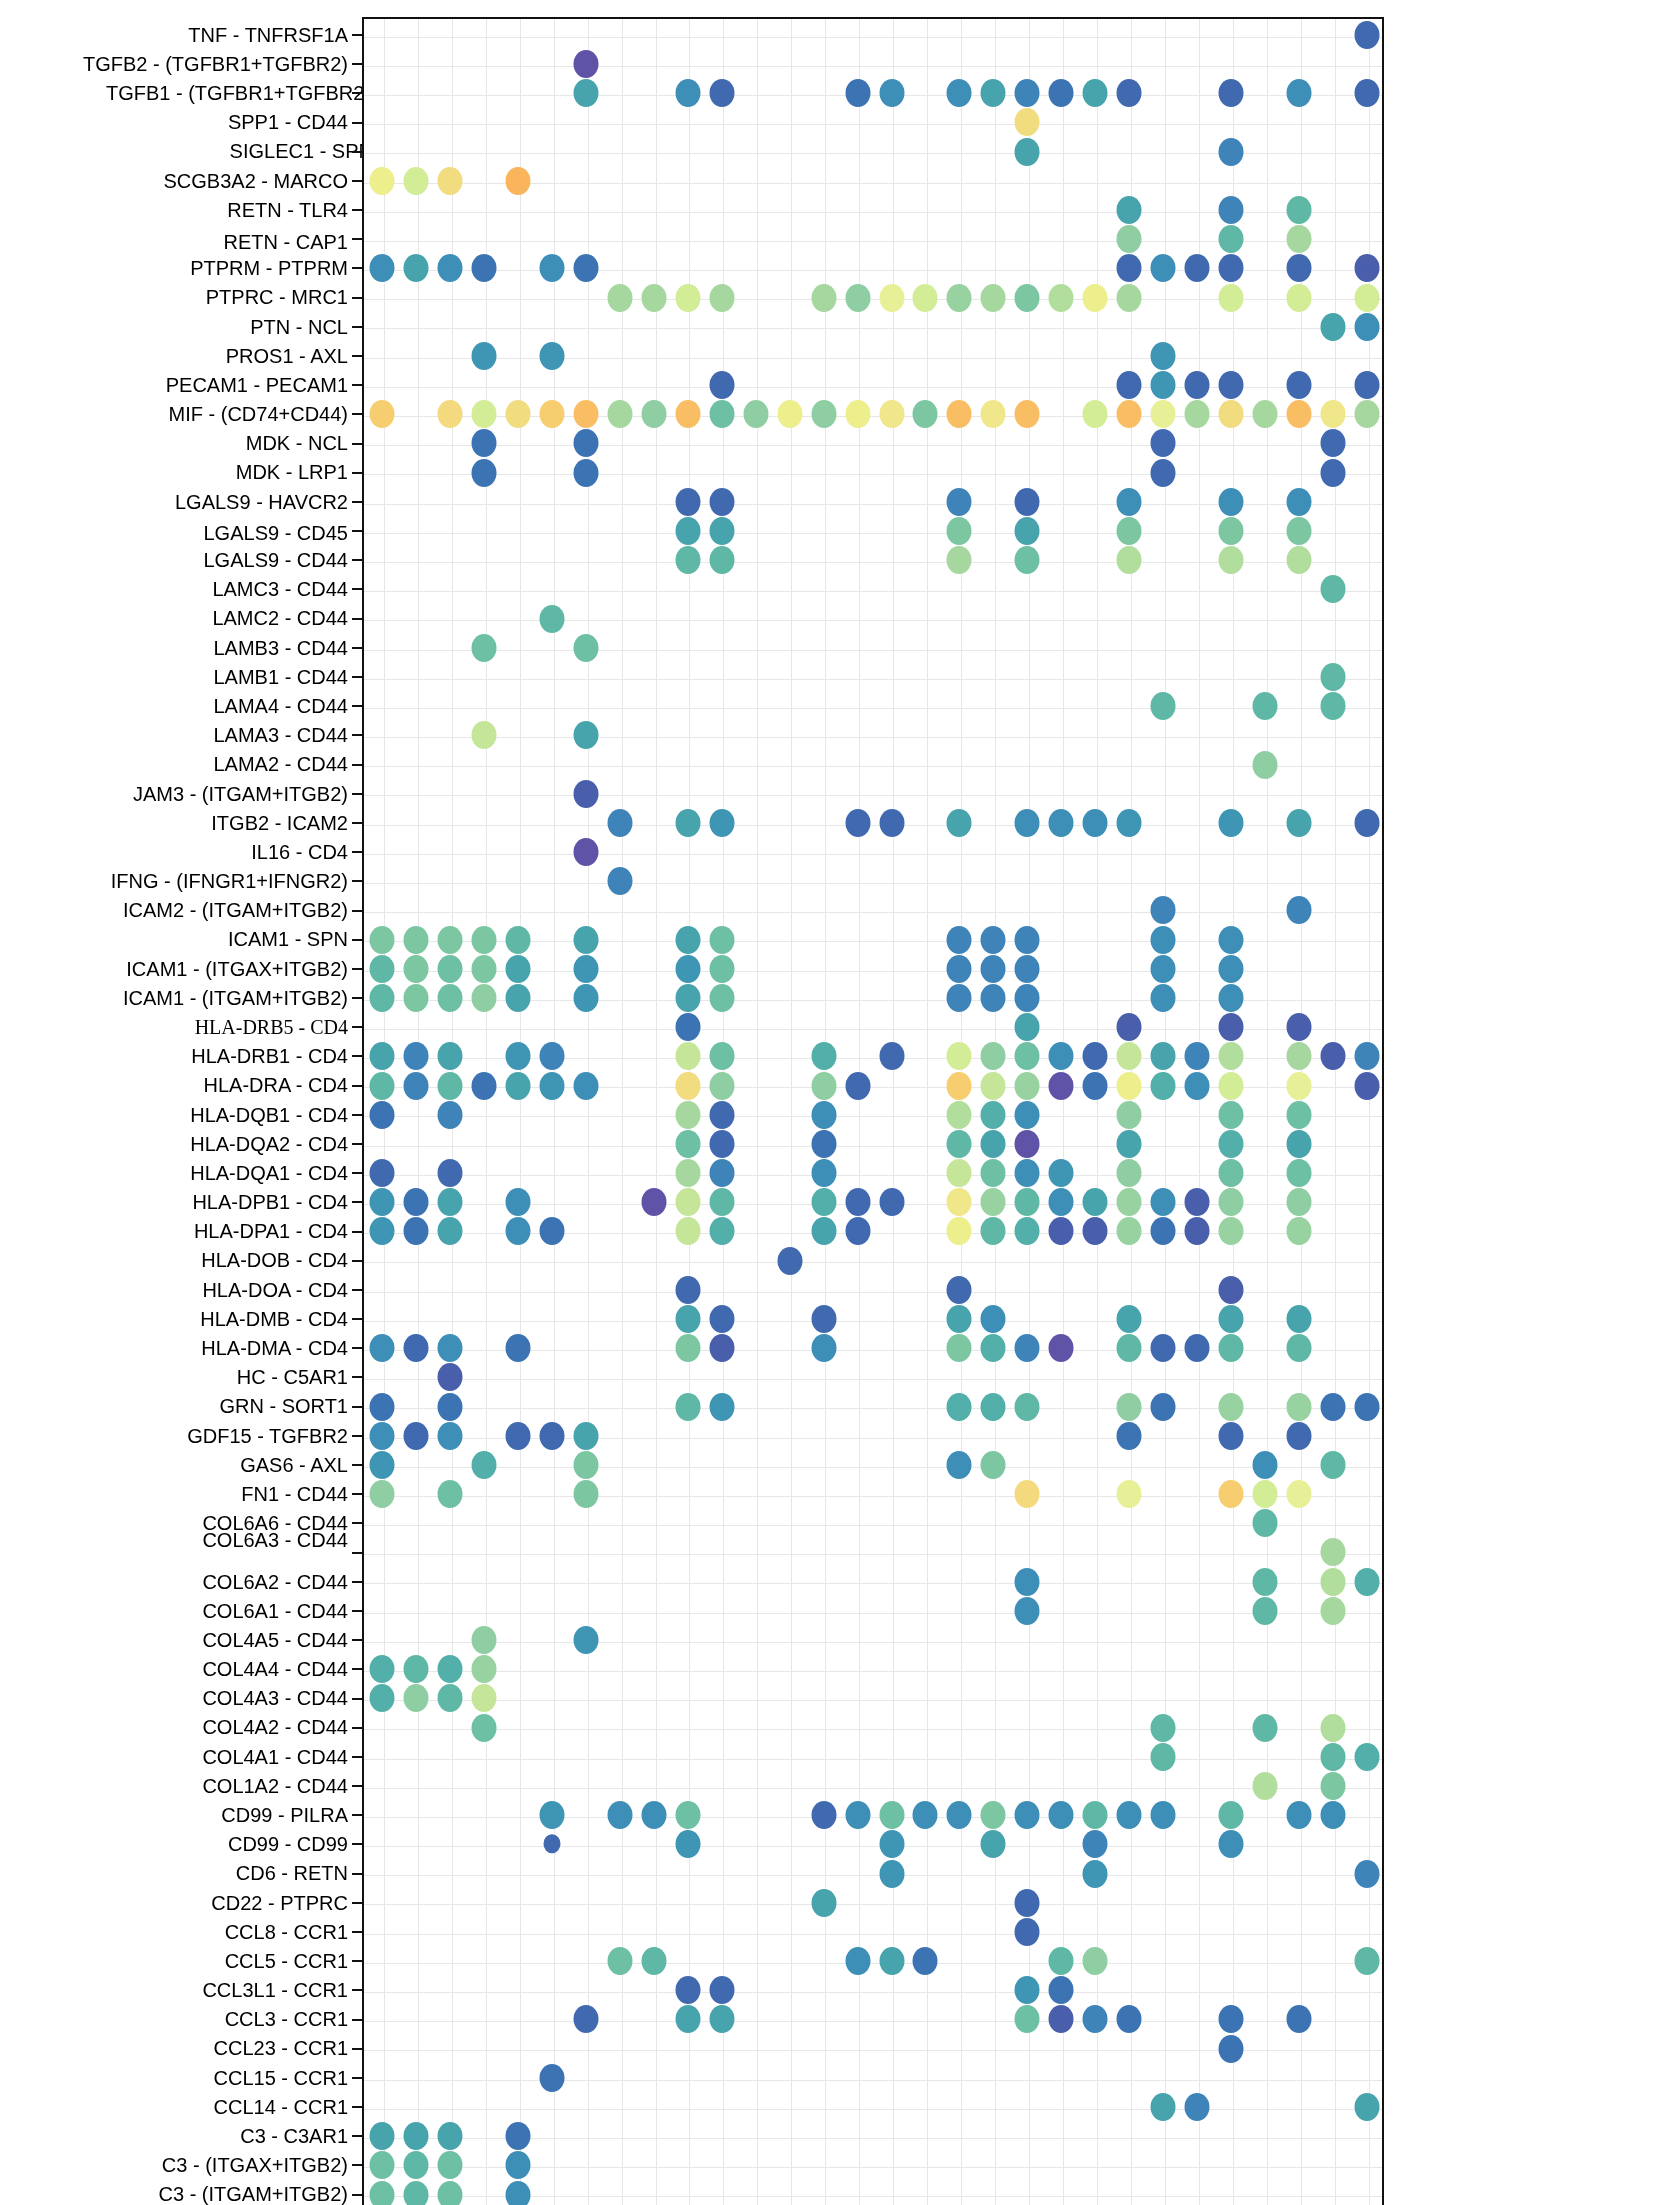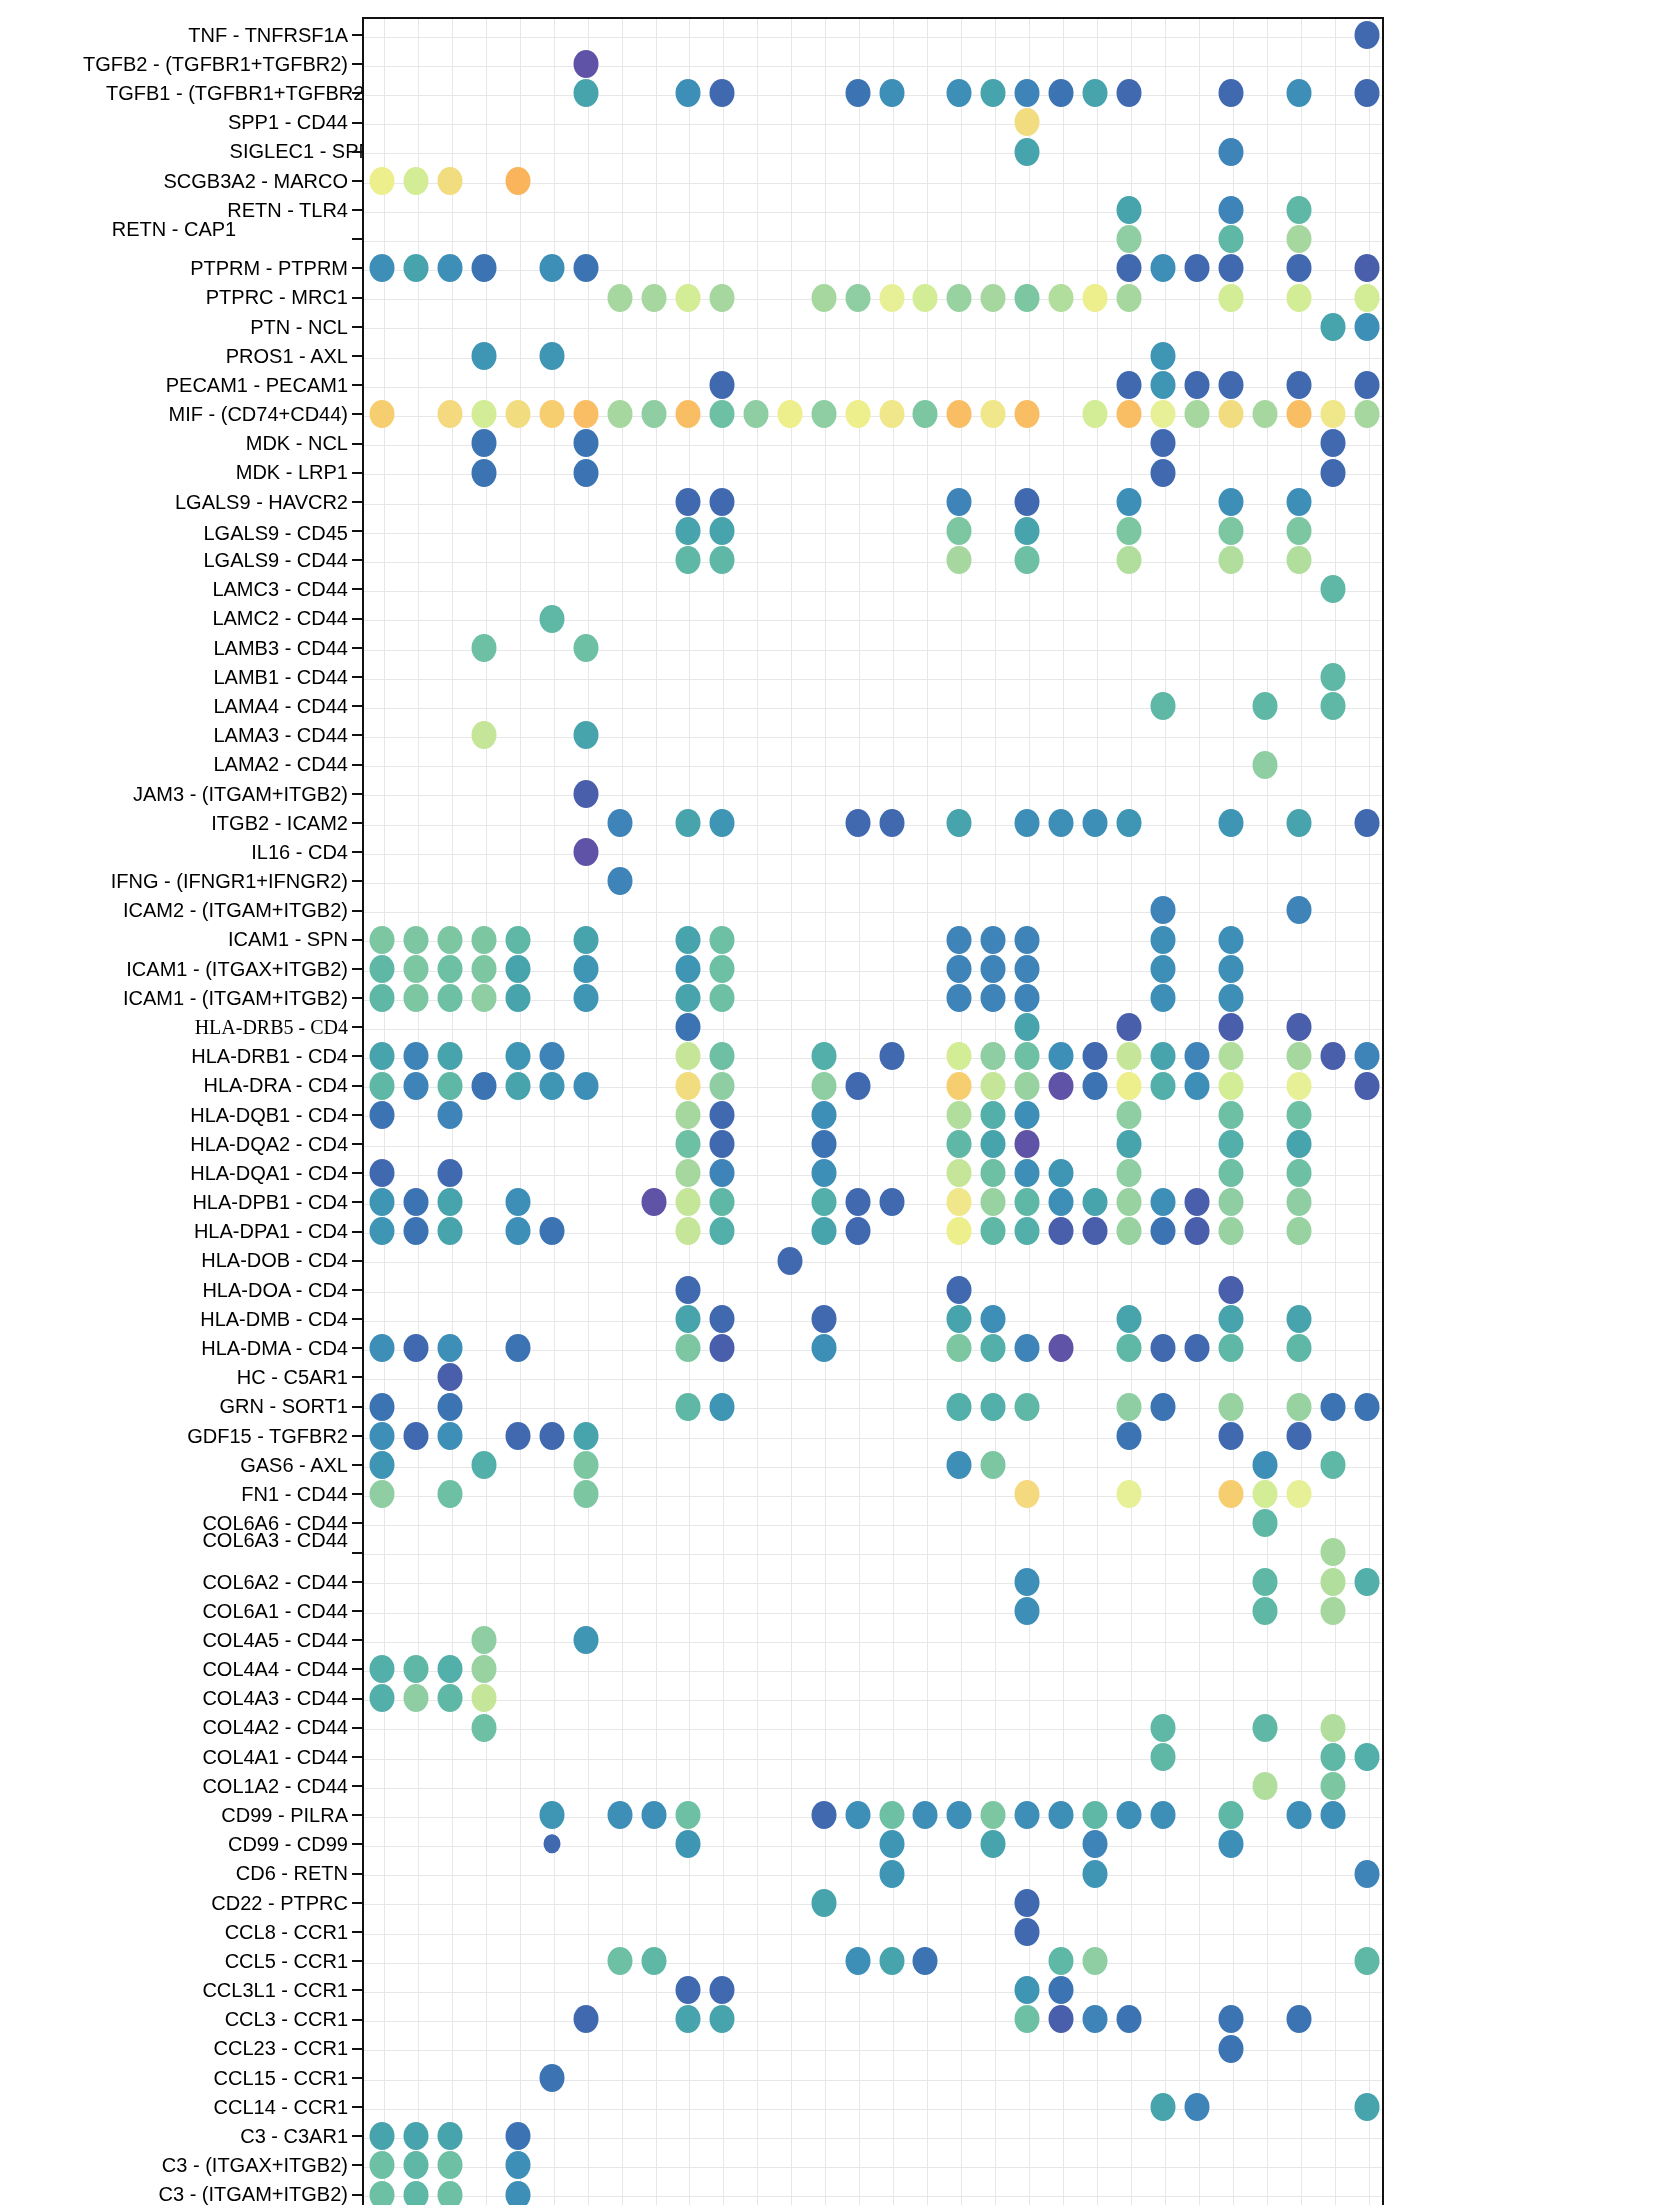--- a/index.html
+++ b/index.html
@@ -37,21 +37,21 @@
       <div class="ylab" style="top: 83px; margin-left: 23px;">TGFB1 - (TGFBR1+TGFBR2)</div>
       <div class="ytick" style="left: 352px; top: 92px;"></div>
       <div class="ylab" style="top: 112px;">SPP1 - CD44</div>
       <div class="ytick" style="left: 352px; top: 122px;"></div>
       <div class="ylab" style="top: 141px; margin-left: 25px;">SIGLEC1 - SPN</div>
       <div class="ytick" style="left: 352px; top: 151px;"></div>
       <div class="ylab" style="top: 171px;">SCGB3A2 - MARCO</div>
       <div class="ytick" style="left: 352px; top: 180px;"></div>
       <div class="ylab" style="top: 200px;">RETN - TLR4</div>
       <div class="ytick" style="left: 352px; top: 209px;"></div>
-      <div class="ylab" style="top: 219px; text-align: center;">RETN - CAP1</div>
+      <div class="ylab" style="top: 232px;">RETN - CAP1</div>
       <div class="ytick" style="left: 352px; top: 238px;"></div>
       <div class="ylab" style="top: 258px;">PTPRM - PTPRM</div>
       <div class="ytick" style="left: 352px; top: 267px;"></div>
       <div class="ylab" style="top: 287px;">PTPRC - MRC1</div>
       <div class="ytick" style="left: 352px; top: 297px;"></div>
       <div class="ylab" style="top: 317px;">PTN - NCL</div>
       <div class="ytick" style="left: 352px; top: 326px;"></div>
       <div class="ylab" style="top: 346px;">PROS1 - AXL</div>
       <div class="ytick" style="left: 352px; top: 355px;"></div>
       <div class="ylab" style="top: 375px;">PECAM1 - PECAM1</div>

